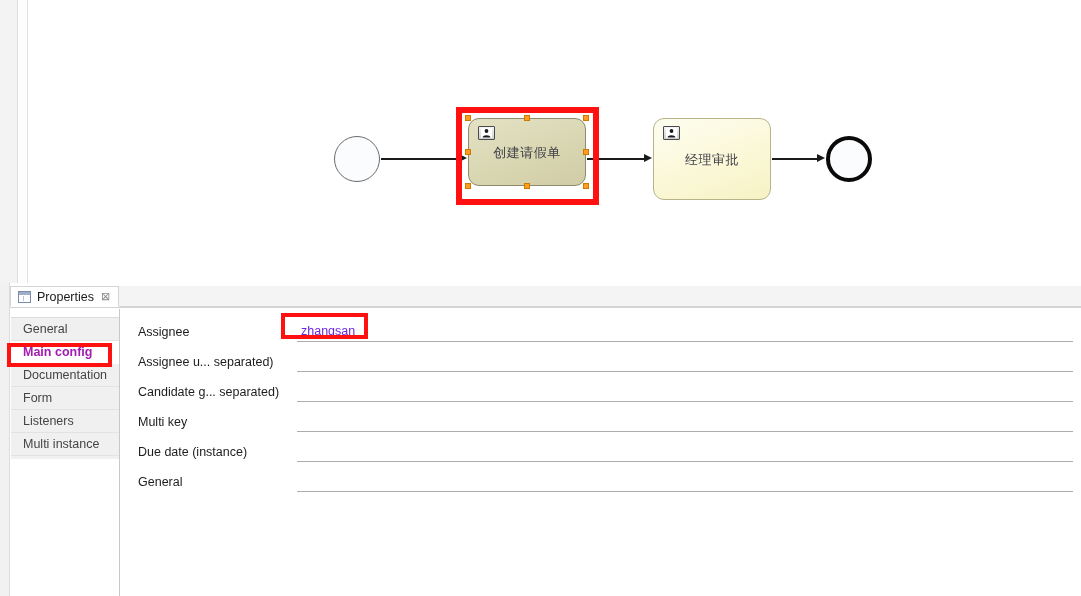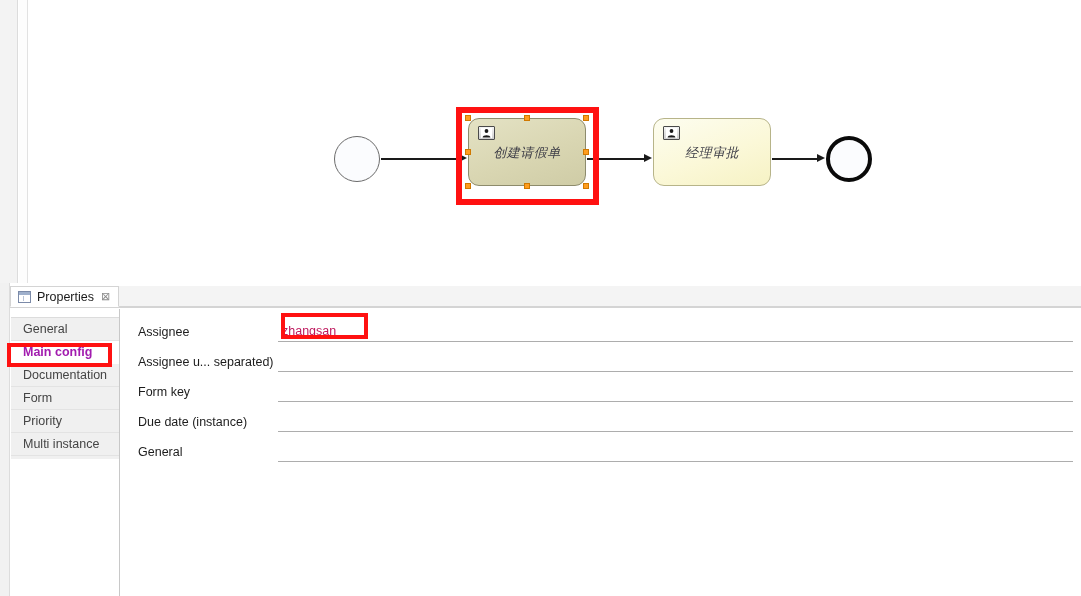--- a/index.html
+++ b/index.html
@@ -18,21 +18,20 @@
     background: #ffffff;
   }
 
   
   #canvas-area {
     position: absolute;
     left: 0; top: 0;
     width: 1081px; height: 283px;
     background: #ffffff;
     overflow: hidden;
-    font-style: italic;
   }
   .canvas-gutter-outer {
     position: absolute;
     left: 0; top: 0;
     width: 18px; height: 283px;
     background: #f3f3f3;
     border-right: 1px solid #dcdcdc;
   }
   .canvas-gutter-inner {
     position: absolute;
@@ -81,21 +80,21 @@
     position: absolute;
   }
   .task-1 {
     left: 468px; top: 118px;
     width: 118px; height: 68px;
     background: linear-gradient(160deg, #e4e2c4 0%, #d9d6b2 55%, #cfcca6 100%);
     border-color: #8d8b6c;
   }
   .task-2 {
     left: 653px; top: 118px;
-    width: 118px; height: 68px;
+    width: 118px; height: 82px;
     background: linear-gradient(160deg, #fdfdf0 0%, #fbf8d8 55%, #f6f2c4 100%);
     border-color: #b7b489;
   }
   .task-label {
     position: absolute;
     left: 0; right: 0;
     top: 50%;
     transform: translateY(-45%);
     text-align: center;
     font-family: "DejaVu Sans", sans-serif;
@@ -264,39 +263,40 @@
     left: 110px; top: 1px;
     right: 0; bottom: 0;
     background: #ffffff;
     padding-top: 8px;
   }
   .form-row {
     position: relative;
     height: 30px;
     display: flex;
     align-items: center;
+    gap: 19px;
   }
   .form-label {
     width: 158px;
     padding-left: 18px;
     font-size: 12.5px;
     color: #1c1c1c;
     white-space: nowrap;
     flex: 0 0 auto;
   }
   .form-input {
     flex: 1 1 auto;
     height: 20px;
     margin-right: 8px;
     border: none;
     border-bottom: 1px solid #adadad;
     background: #ffffff;
     font-family: "Liberation Sans", sans-serif;
     font-size: 12.5px;
-    color: #be185d;
+    color: #6d28d9;
     padding: 0 4px 1px 4px;
     outline: none;
   }
   .form-input::placeholder { color: #b4b4b4; }
 </style>
 </head>
 <body>
 
 <div id="app">
 
@@ -376,43 +376,47 @@
         <div class="tab-item selected">
             <span>Main config</span>
           </div>
         <div class="tab-item">
             <span>Documentation</span>
           </div>
         <div class="tab-item">
             <span>Form</span>
           </div>
         <div class="tab-item">
-            <span>Priority</span>
+            <span>Listeners</span>
           </div>
         <div class="tab-item">
             <span>Multi instance</span>
           </div>
         <div class="tab-list-filler"></div>
       </div>
 
       <div class="form-area">
 
         <div class="form-row">
           <span class="form-label">Assignee</span>
           <input class="form-input" type="text" value="zhangsan" style="">
         </div>
 
         <div class="form-row">
           <span class="form-label">Assignee u... separated)</span>
           <input class="form-input" type="text" value="" style="">
         </div>
 
-
-        <div class="form-row">
-          <span class="form-label">Form key</span>
+        <div class="form-row">
+          <span class="form-label">Candidate g... separated)</span>
+          <input class="form-input" type="text" value="" style="">
+        </div>
+
+        <div class="form-row">
+          <span class="form-label">Multi key</span>
           <input class="form-input" type="text" value="" style="">
         </div>
 
         <div class="form-row">
           <span class="form-label">Due date (instance)</span>
           <input class="form-input" type="text" value="" style="">
         </div>
 
 
         <div class="form-row">

